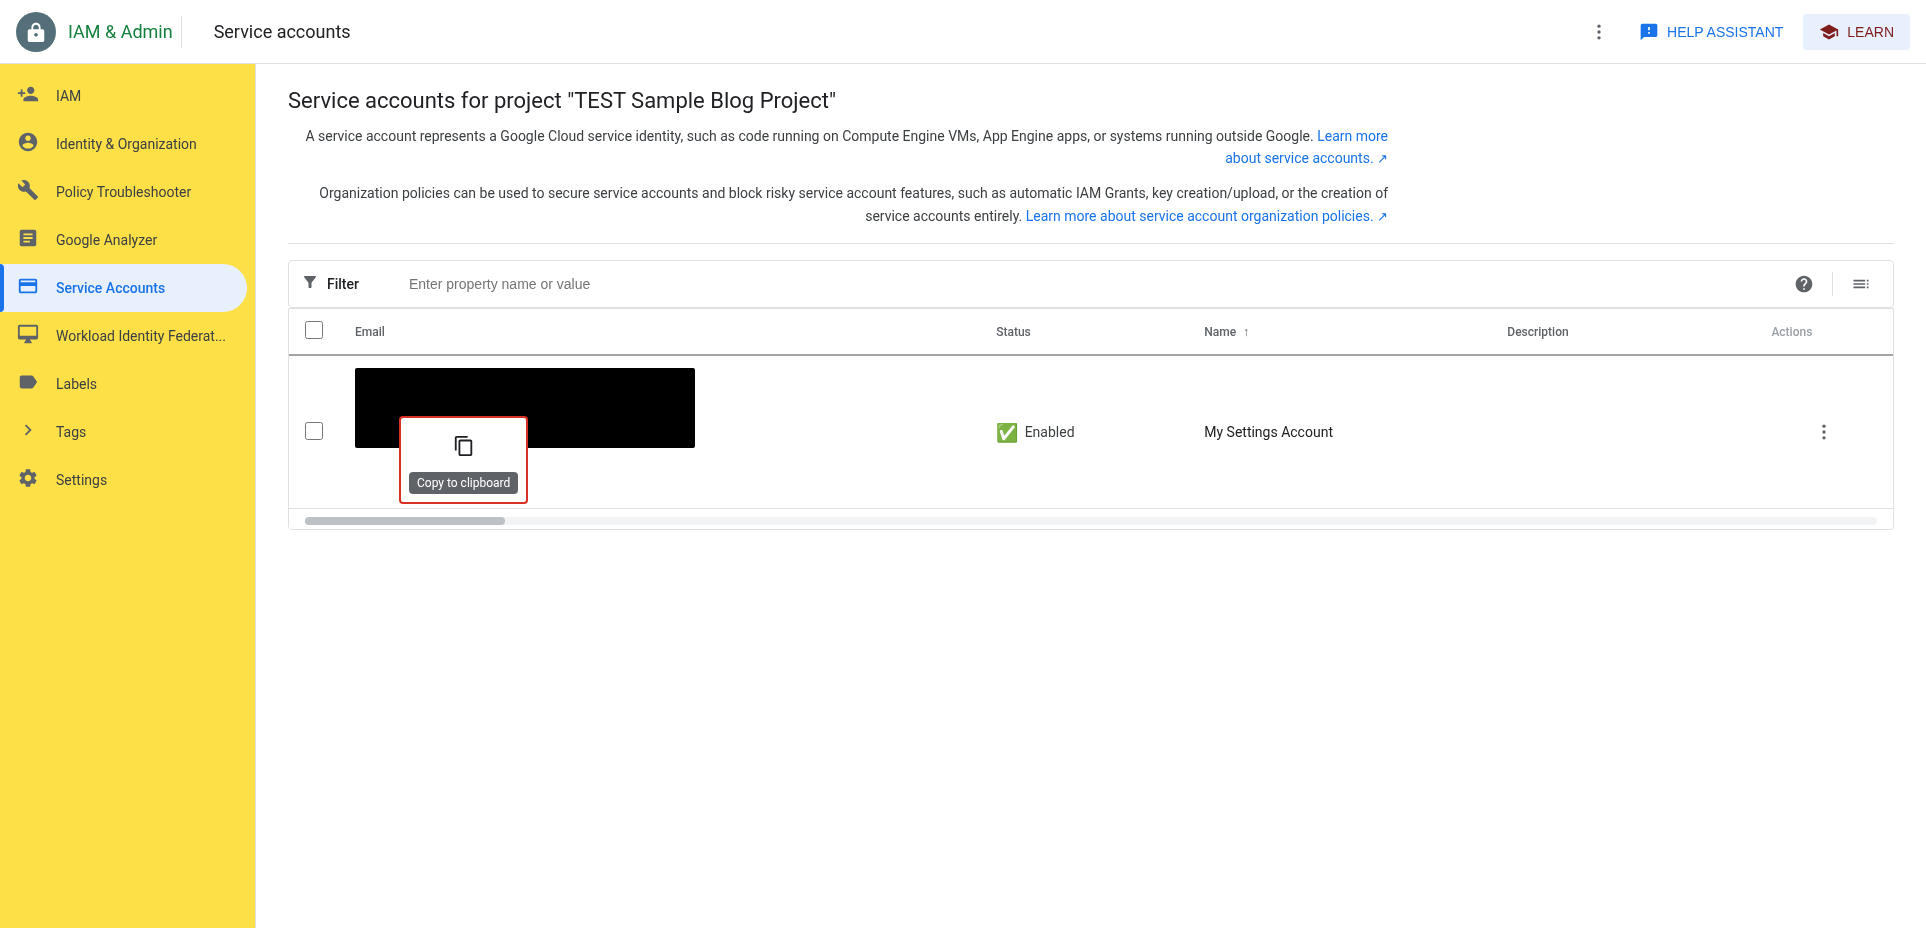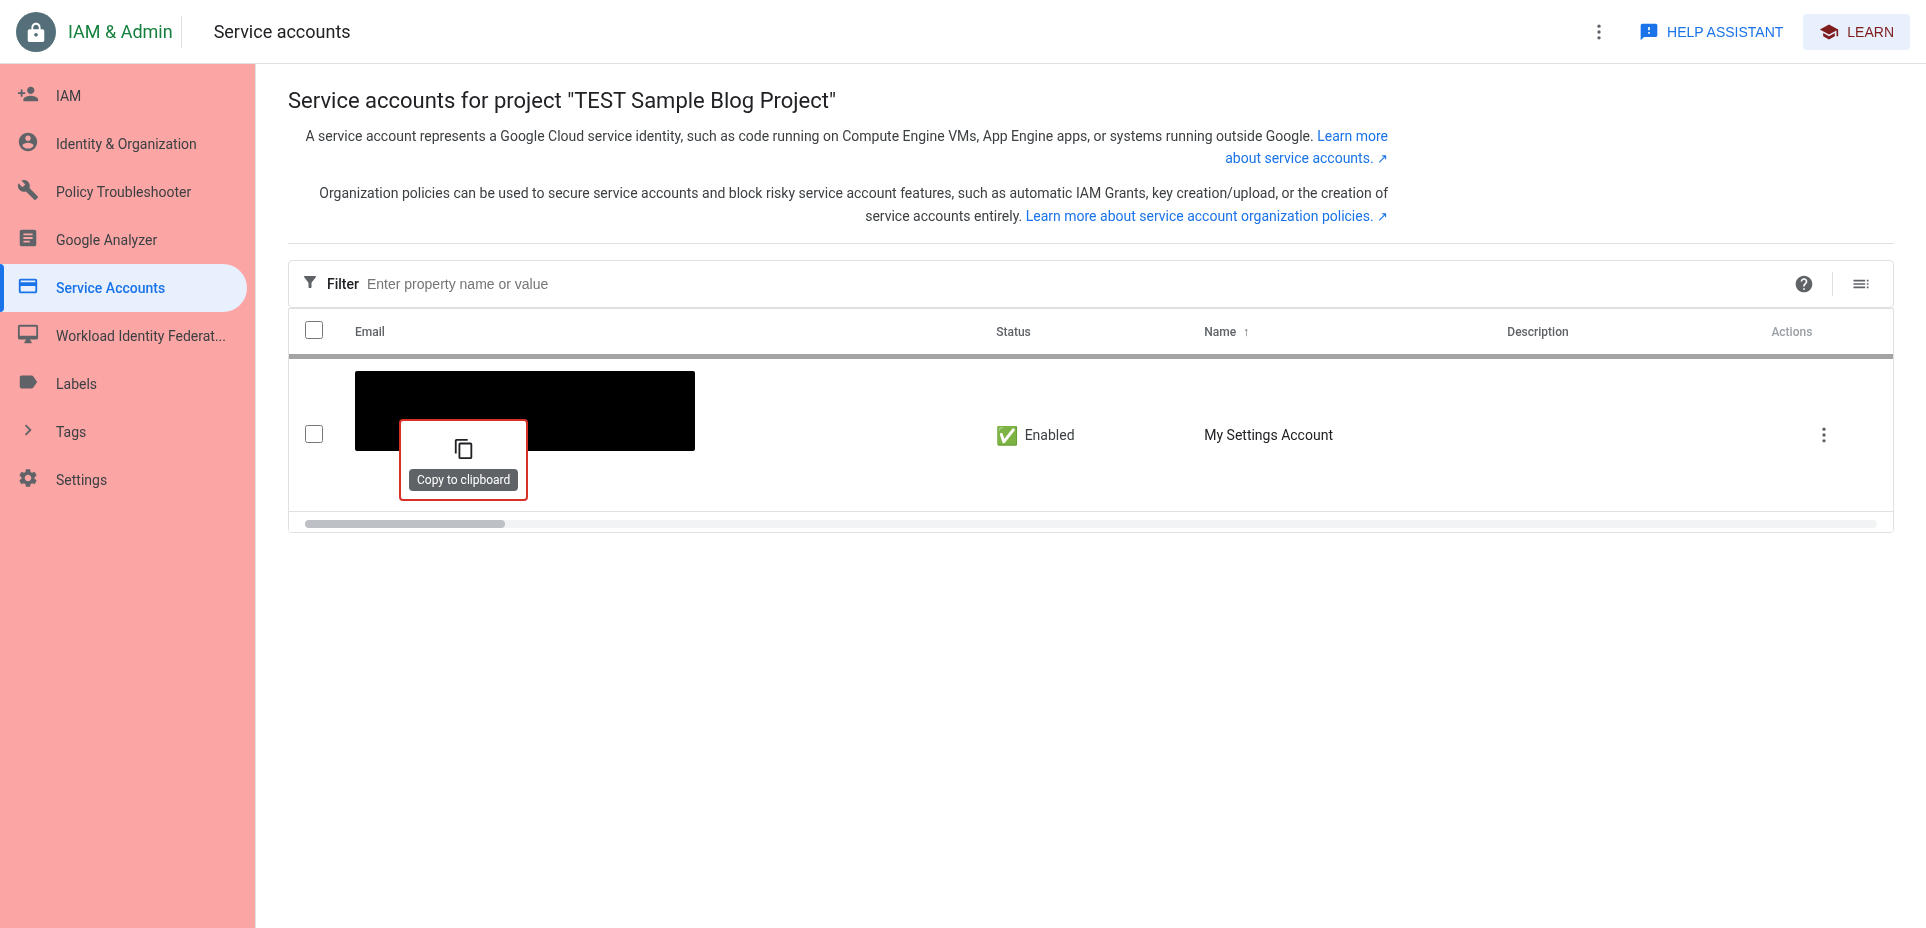--- a/index.html
+++ b/index.html
@@ -34,21 +34,21 @@
       cursor: pointer; color: #7f1d1d; font-size: 14px; font-weight: 500; padding: 8px 16px;
       border-radius: 4px;
     }
 
     
     .body-layout { display: flex; flex: 1; overflow: hidden; }
 
     
     .sidebar {
       width: 256px; flex-shrink: 0; border-right: 1px solid #e0e0e0;
-      overflow-y: auto; background: #fca5a5; padding: 8px 0;
+      overflow-y: auto; background: #fde047; padding: 8px 0;
     }
     .sidebar-item {
       display: flex; align-items: center; padding: 0 16px; height: 48px; cursor: pointer;
       border-radius: 0 24px 24px 0; margin-right: 8px; gap: 16px; color: #3c4043;
       font-size: 14px; font-weight: 400;
     }
     .sidebar-item.active { background: #e8f0fe; color: #1a73e8; font-weight: 500; }
     .sidebar-item.active .sidebar-icon { color: #1a73e8; }
     .sidebar-icon { color: #5f6368; font-size: 20px; width: 24px; text-align: center; flex-shrink: 0; }
     .sidebar-label { font-size: 14px; }
@@ -65,34 +65,34 @@
     .divider { border: none; border-top: 1px solid #e0e0e0; margin: 16px 0; }
 
     
     .filter-bar {
       display: flex; align-items: center; border: 1px solid #e0e0e0; border-radius: 4px;
       padding: 0 12px; height: 48px; gap: 8px; margin-bottom: 0; background: #fff;
     }
     .filter-icon { color: #5f6368; font-size: 18px; }
     .filter-label { font-size: 14px; font-weight: 500; color: #202124; }
     .filter-input {
-      border: none; outline: none; flex: 1; font-size: 14px; color: #5f6368; background: transparent;
+      border: none; outline: none; flex: 1; font-size: 14px; color: #5f6368; background: transparent; margin-left: 42px;
     }
     .filter-actions { display: flex; align-items: center; gap: 8px; margin-left: auto; }
     .icon-btn {
       width: 40px; height: 40px; border: none; background: transparent; cursor: pointer;
       display: flex; align-items: center; justify-content: center; border-radius: 50%; color: #5f6368;
       font-size: 18px;
     }
     .vert-divider { width: 1px; height: 24px; background: #e0e0e0; }
 
     
     .table-container { border: 1px solid #e0e0e0; border-radius: 4px; overflow: hidden; }
     table { width: 100%; border-collapse: collapse; }
-    thead tr { border-bottom: 5px solid #a3a3a3; background: #fff; margin-top: 40px; }
+    thead tr { border-bottom: 2px solid #a3a3a3; background: #fff; margin-top: 40px; }
     th {
       padding: 12px 16px; font-size: 12px; font-weight: 500; color: #5f6368;
       text-align: left; white-space: nowrap;
     }
     th.sortable { cursor: pointer; }
     td { padding: 12px 16px; font-size: 14px; color: #202124; vertical-align: middle; }
     tbody tr { border-bottom: 1px solid #e0e0e0; }
     tbody tr:last-child { border-bottom: none; }
     .checkbox-cell { width: 48px; }
     .email-cell { max-width: 340px; position: relative; }
@@ -115,20 +115,21 @@
     input[type="checkbox"] { width: 18px; height: 18px; cursor: pointer; accent-color: #1a73e8; }
 
     
     .sort-arrow { display: inline-block; margin-left: 4px; }
 
     
     .clipboard-overlay {
       position: absolute; left: 60px; top: 60px; z-index: 100;
       border: 2px solid #d93025; border-radius: 4px; background: #fff;
       display: flex; flex-direction: column; align-items: center; padding: 8px;
+      gap: 6px;
     }
     .clipboard-icon-btn {
       width: 40px; height: 40px; border-radius: 50%; border: none; background: transparent;
       cursor: pointer; display: flex; align-items: center; justify-content: center;
       color: #202124; font-size: 20px;
     }
     .clipboard-label {
       background: #5f6368; color: #fff; font-size: 12px; padding: 4px 8px;
       border-radius: 4px; white-space: nowrap;
     }

